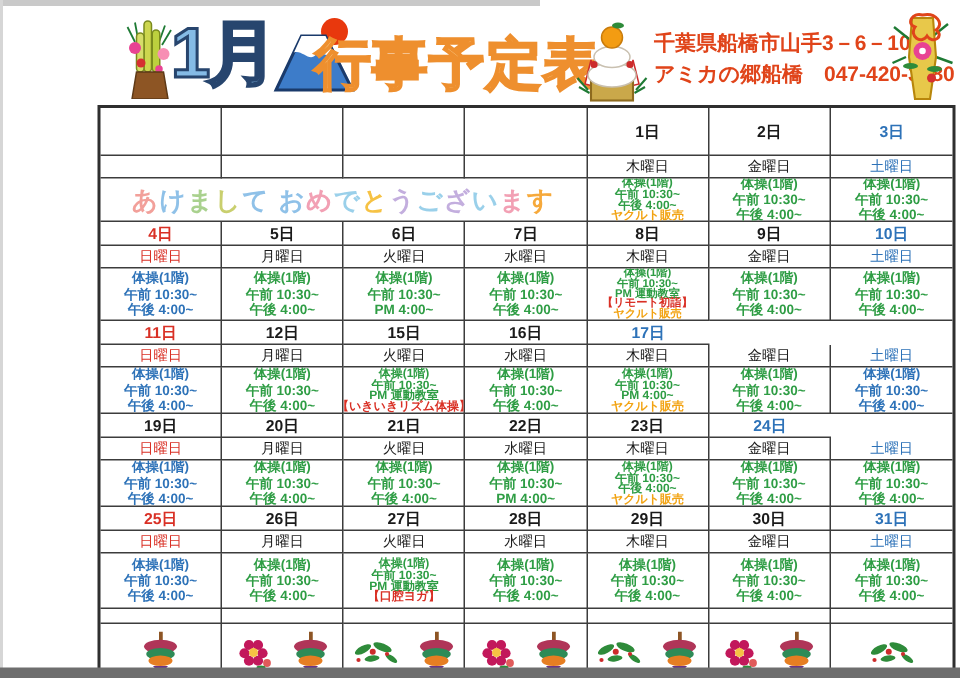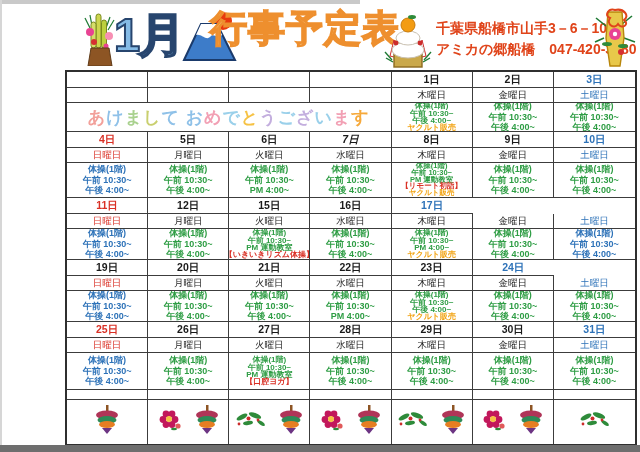--- a/index.html
+++ b/index.html
@@ -16,21 +16,21 @@
   
   .header{position:absolute;left:0;top:4px;width:640px;height:62px;}
   .kadomatsu{position:absolute;left:84px;top:6px;}
   .month-logo{position:absolute;left:114px;top:2px;display:flex;align-items:flex-start;}
   .month-text{
     font-size:47px;font-weight:900;line-height:58px;color:#85bbe6;
     -webkit-text-stroke:2px #27456e;letter-spacing:-2px;
   }
   .fuji{margin-left:-4px;margin-top:4px;}
   .page-title{
-    position:absolute;left:210px;top:0;
+    position:absolute;left:210px;top:14px;
     font-size:37px;font-weight:900;letter-spacing:1px;color:#fcd9a0;
     -webkit-text-stroke:1.6px #ee8f2e;white-space:nowrap;
   }
   .kagami{position:absolute;left:384px;top:6px;}
   .address{
     position:absolute;left:436px;top:14px;width:155px;
     color:#e0441a;font-weight:bold;font-size:14px;line-height:21px;
     letter-spacing:0px;white-space:nowrap;
   }
   .hagoita{position:absolute;left:594px;top:4px;}
@@ -139,21 +139,21 @@
       <circle cx="21" cy="26" r="6" fill="#e84393"></circle>
       <circle cx="21" cy="26" r="2.2" fill="#ffffff"></circle>
       <ellipse cx="13" cy="36" rx="5" ry="2" fill="#2e8b3a"></ellipse>
       <ellipse cx="29" cy="38" rx="5" ry="2" fill="#2e8b3a"></ellipse>
       <circle cx="27" cy="44" r="3" fill="#d63031"></circle>
     </svg>
   </span>
 </div>
 
 <div id="calendar">
-    <div class="cal-row" style="height: 16px;">
+    <div class="cal-row" style="height: 32px;">
       <div class="cell day-num"></div>
       <div class="cell day-num"></div>
       <div class="cell day-num"></div>
       <div class="cell day-num"></div>
       <div class="cell day-num" style="color: rgb(26, 26, 26);">1日</div>
       <div class="cell day-num" style="color: rgb(26, 26, 26);">2日</div>
       <div class="cell day-num" style="color: rgb(45, 114, 184);">3日</div>
     </div>
     <div class="cal-row" style="height: 15px;">
       <div class="cell wd"></div>
@@ -180,21 +180,21 @@
       <div class="cell content l3">
         <div class="cell-line" style="color: rgb(46, 157, 68);">体操(1階)</div>
         <div class="cell-line" style="color: rgb(46, 157, 68);">午前 10:30~</div>
         <div class="cell-line" style="color: rgb(46, 157, 68);">午後 4:00~</div>
       </div>
     </div>
     <div class="cal-row" style="height: 16px;">
       <div class="cell day-num" style="color: rgb(217, 48, 37);">4日</div>
       <div class="cell day-num" style="color: rgb(26, 26, 26);">5日</div>
       <div class="cell day-num" style="color: rgb(26, 26, 26);">6日</div>
-      <div class="cell day-num" style="color: rgb(26, 26, 26); font-style: italic;">7日</div>
+      <div class="cell day-num" style="color: rgb(26, 26, 26);">7日</div>
       <div class="cell day-num" style="color: rgb(26, 26, 26);">8日</div>
       <div class="cell day-num" style="color: rgb(26, 26, 26);">9日</div>
       <div class="cell day-num" style="color: rgb(45, 114, 184);">10日</div>
     </div>
     <div class="cal-row" style="height: 15px;">
       <div class="cell wd" style="color: rgb(217, 48, 37);">日曜日</div>
       <div class="cell wd" style="color: rgb(26, 26, 26);">月曜日</div>
       <div class="cell wd" style="color: rgb(26, 26, 26);">火曜日</div>
       <div class="cell wd" style="color: rgb(26, 26, 26);">水曜日</div>
       <div class="cell wd" style="color: rgb(26, 26, 26);">木曜日</div>

